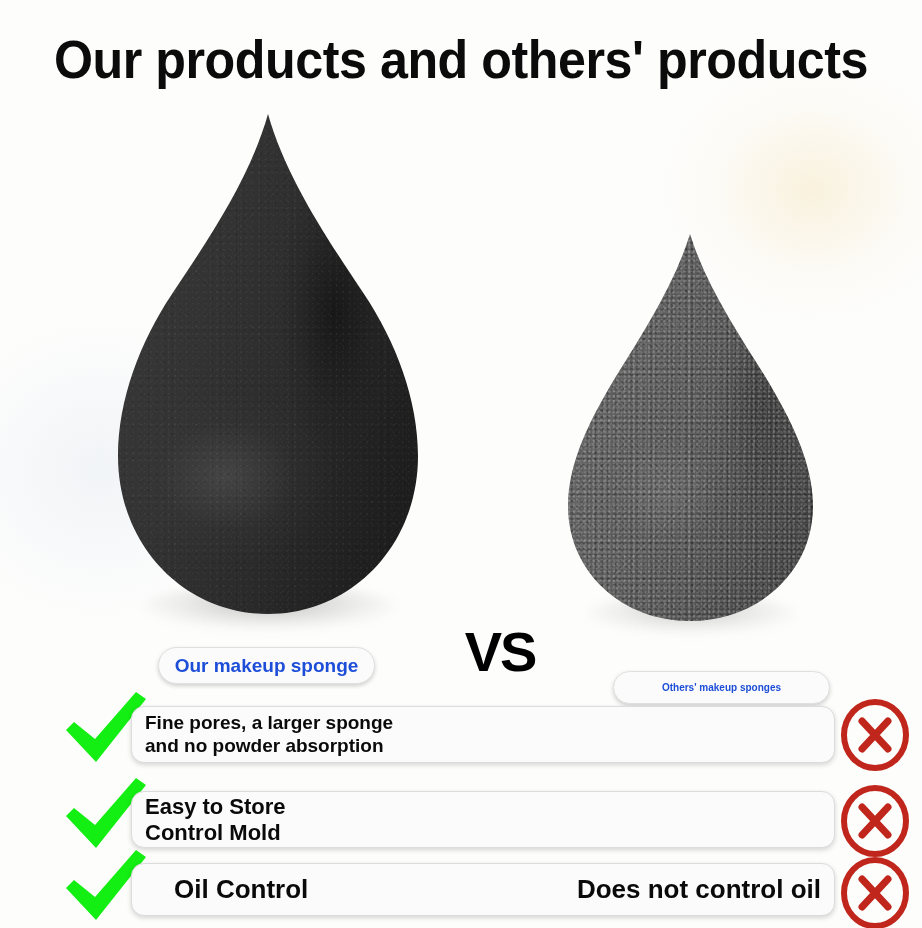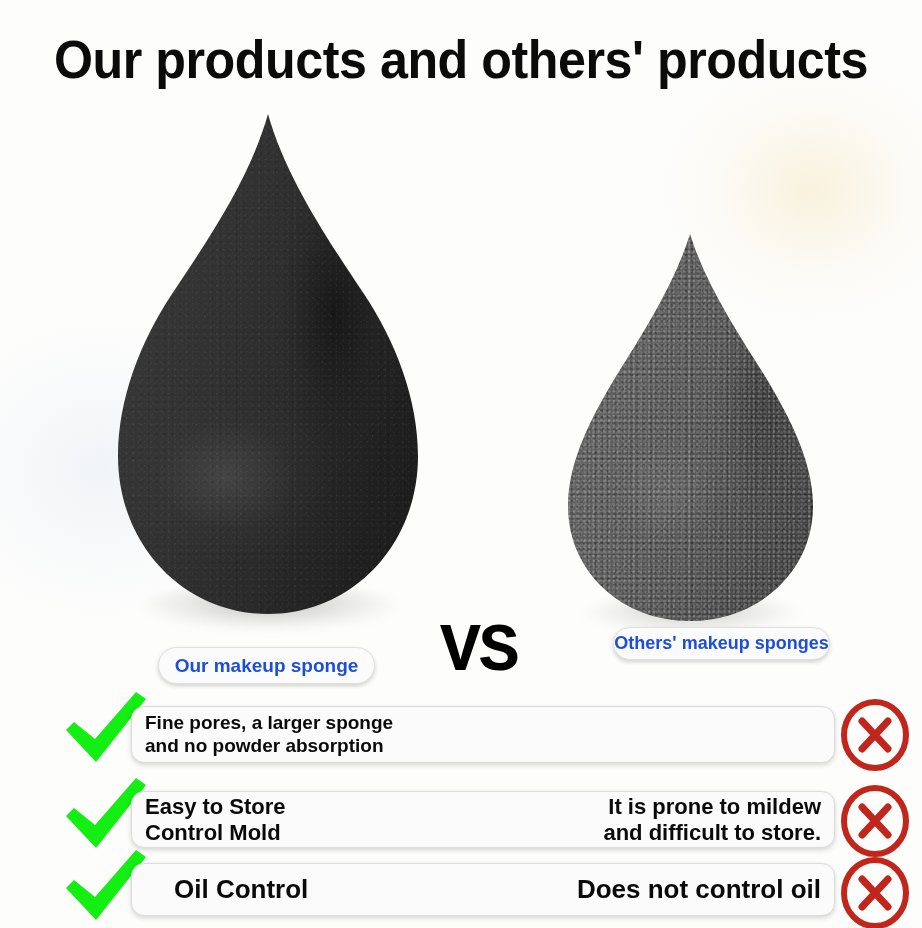--- a/index.html
+++ b/index.html
@@ -149,34 +149,35 @@
     color: #1d4ed8;
     font-weight: bold;
     white-space: nowrap;
   }
   #pill-ours {
     left: 158px; top: 647px;
     width: 215px; height: 35px;
     font-size: 19px;
   }
   #pill-others {
-    left: 613px; top: 627px;
+    left: 613px; top: 671px;
     width: 215px; height: 31px;
-    font-size: 18px;
+    font-size: 10px;
   }
 
   
   #vs {
     position: absolute;
     left: 440px;
     top: 614px;
     width: 120px;
-    font-family: Liberation Mono, monospace;
+    text-align: center;
+    font-family: Liberation Sans, sans-serif;
     font-weight: bold;
-    font-size: 68px;
+    font-size: 56px;
     line-height: 76px;
     color: #000000;
     letter-spacing: -2px;
   }
 
   
   .row {
     position: absolute;
     left: 0;
     width: 922px;
@@ -280,22 +281,20 @@
     </svg>
   </div>
 
   <div class="row" id="row-1">
     <svg class="check-icon" viewBox="0 0 84 74">
       <path d="M4 38 L12 30 L33 47 L74 0 L84 7 L34 70 Z" fill="#13EE13"></path>
     </svg>
     <div class="row-box">
       <div class="cell cell-left">Easy to Store
 Control Mold</div>
-      <div class="cell cell-right">It is prone to mildew
-and difficult to store.</div>
     </div>
     <svg class="cross-icon" viewBox="0 0 74 74">
       <ellipse cx="37" cy="37" rx="31" ry="33" fill="none" stroke="#C0261B" stroke-width="6"></ellipse>
       <path d="M24 23 L50 51 M50 23 L24 51" stroke="#C0261B" stroke-width="7" stroke-linecap="round"></path>
     </svg>
   </div>
 
   <div class="row" id="row-2">
     <svg class="check-icon" viewBox="0 0 84 74">
       <path d="M4 38 L12 30 L33 47 L74 0 L84 7 L34 70 Z" fill="#13EE13"></path>

